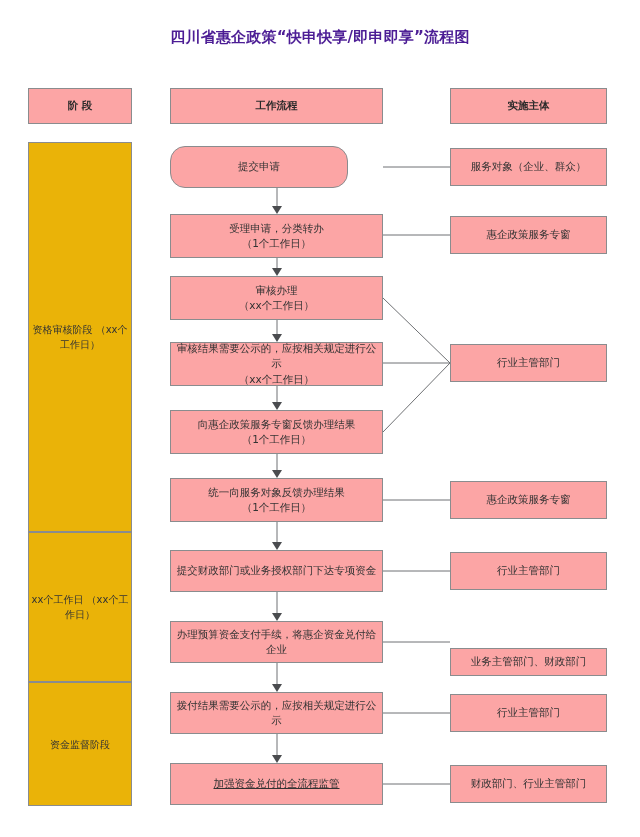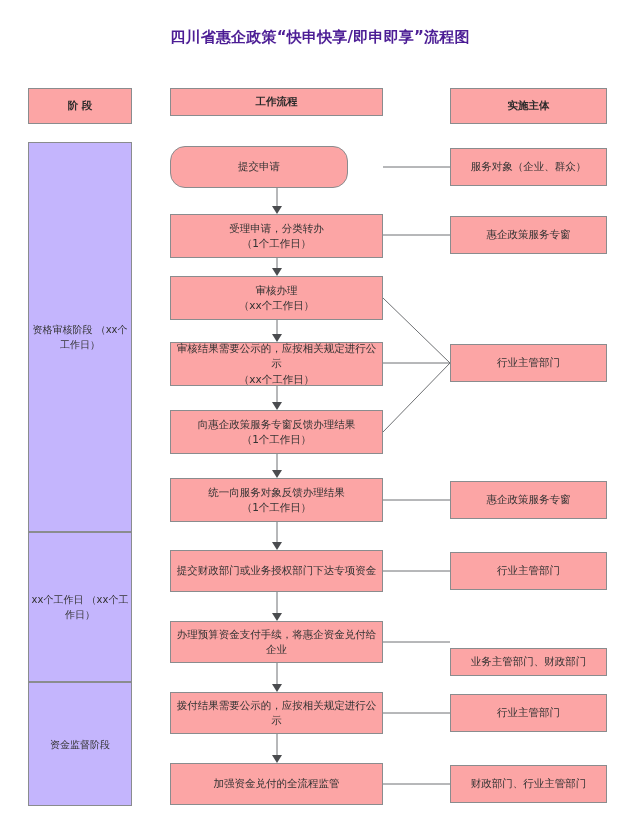--- a/index.html
+++ b/index.html
@@ -55,21 +55,21 @@
     display: block;
     width: 100%;
   }
   .box .l2 {
     display: block;
   }
   .stage-cell {
     position: absolute;
     box-sizing: border-box;
     border: 1px solid #8a8c8e;
-    background: #c4b5fd;
+    background: #eab308;
     display: flex;
     align-items: center;
     justify-content: center;
     text-align: center;
     font-size: 10px;
     line-height: 1.5;
     color: #333333;
   }
   svg.connectors {
     position: absolute;
@@ -91,21 +91,21 @@
 </head>
 <body>
 
 <div id="chart-root">
 
   <div class="title">四川省惠企政策“快申快享/即申即享”流程图</div>
 
   <div class="box header" style="left:28px; top:88px; width:104px; height:36px;">
     <span>阶 段</span>
   </div>
-  <div class="box header" style="left:170px; top:88px; width:213px; height:28px;">
+  <div class="box header" style="left:170px; top:88px; width:213px; height:36px;">
     <span>工作流程</span>
   </div>
   <div class="box header" style="left:450px; top:88px; width:157px; height:36px;">
     <span>实施主体</span>
   </div>
 
   <div class="stage-cell" style="left:28px; top:142px; width:104px; height:390px;">
     <span class="lines">
       <span>资格审核阶段</span>
       <span class="l2">（xx个工作日）</span>
@@ -180,21 +180,21 @@
     </span>
   </div>
 
   <div class="box" style="left:170px; top:692px; width:213px; height:42px;">
     <span class="lines">
       <span>拨付结果需要公示的，应按相关规定进行公示</span>
       <span class="l2"></span>
     </span>
   </div>
 
-  <div class="box" style="left:170px; top:763px; width:213px; height:42px;">
+  <div class="box" style="left:170px; top:763px; width:213px; height:42px;text-decoration:underline;">
     <span class="lines">
       <span>加强资金兑付的全流程监管</span>
       <span class="l2"></span>
     </span>
   </div>
 
   <div class="box" style="left:450px; top:148px; width:157px; height:38px;">
     <span>服务对象（企业、群众）</span>
   </div>
   <div class="box" style="left:450px; top:216px; width:157px; height:38px;">

